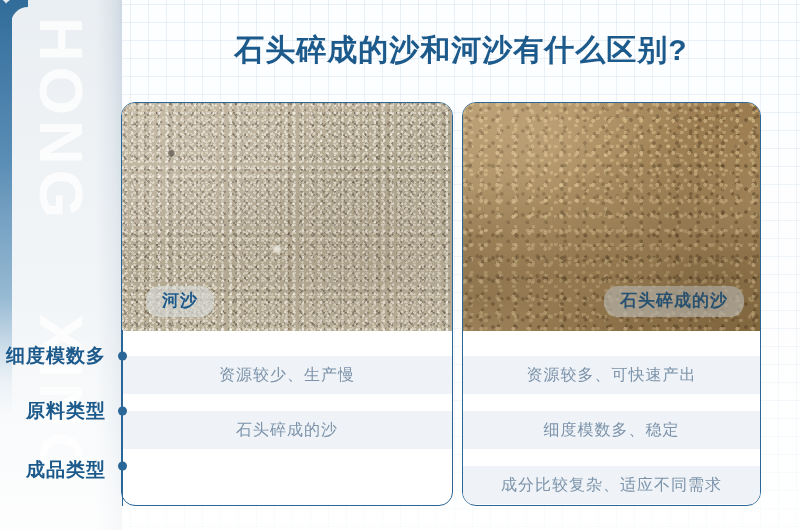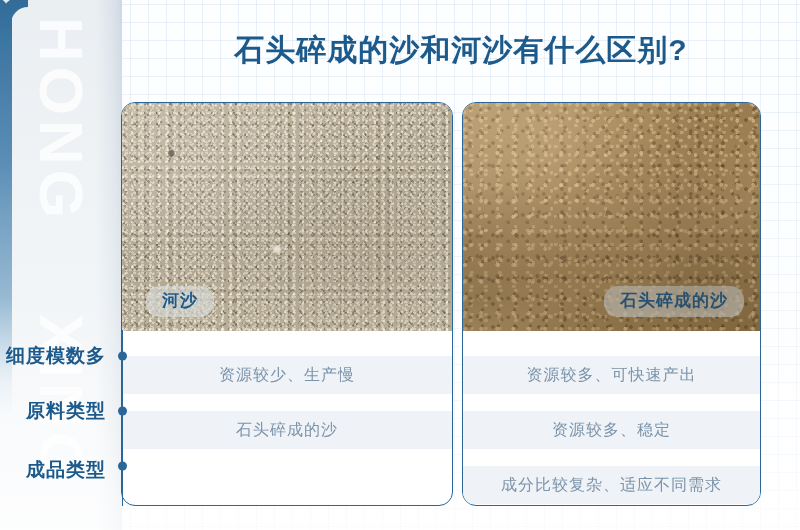--- a/index.html
+++ b/index.html
@@ -298,21 +298,21 @@
       <div class="row">石头碎成的沙</div>
     </div>
   </div>
 
   <div class="panel" id="panel-right">
     <div class="photo tex-crushed">
       <div class="photo-badge" id="badge-right">石头碎成的沙</div>
     </div>
     <div class="rows">
       <div class="row first">资源较多、可快速产出</div>
-      <div class="row">资源较多、稳定</div>
+      <div class="row">细度模数多、稳定</div>
       <div class="row">成分比较复杂、适应不同需求</div>
     </div>
   </div>
 
   <div id="label-rail">
     <div class="rail-dot" style="top:26px;"></div>
     <div class="rail-dot" style="top:81px;"></div>
     <div class="rail-dot" style="top:136px;"></div>
 
     <div class="rail-label" style="top:26px;">细度模数多</div>

